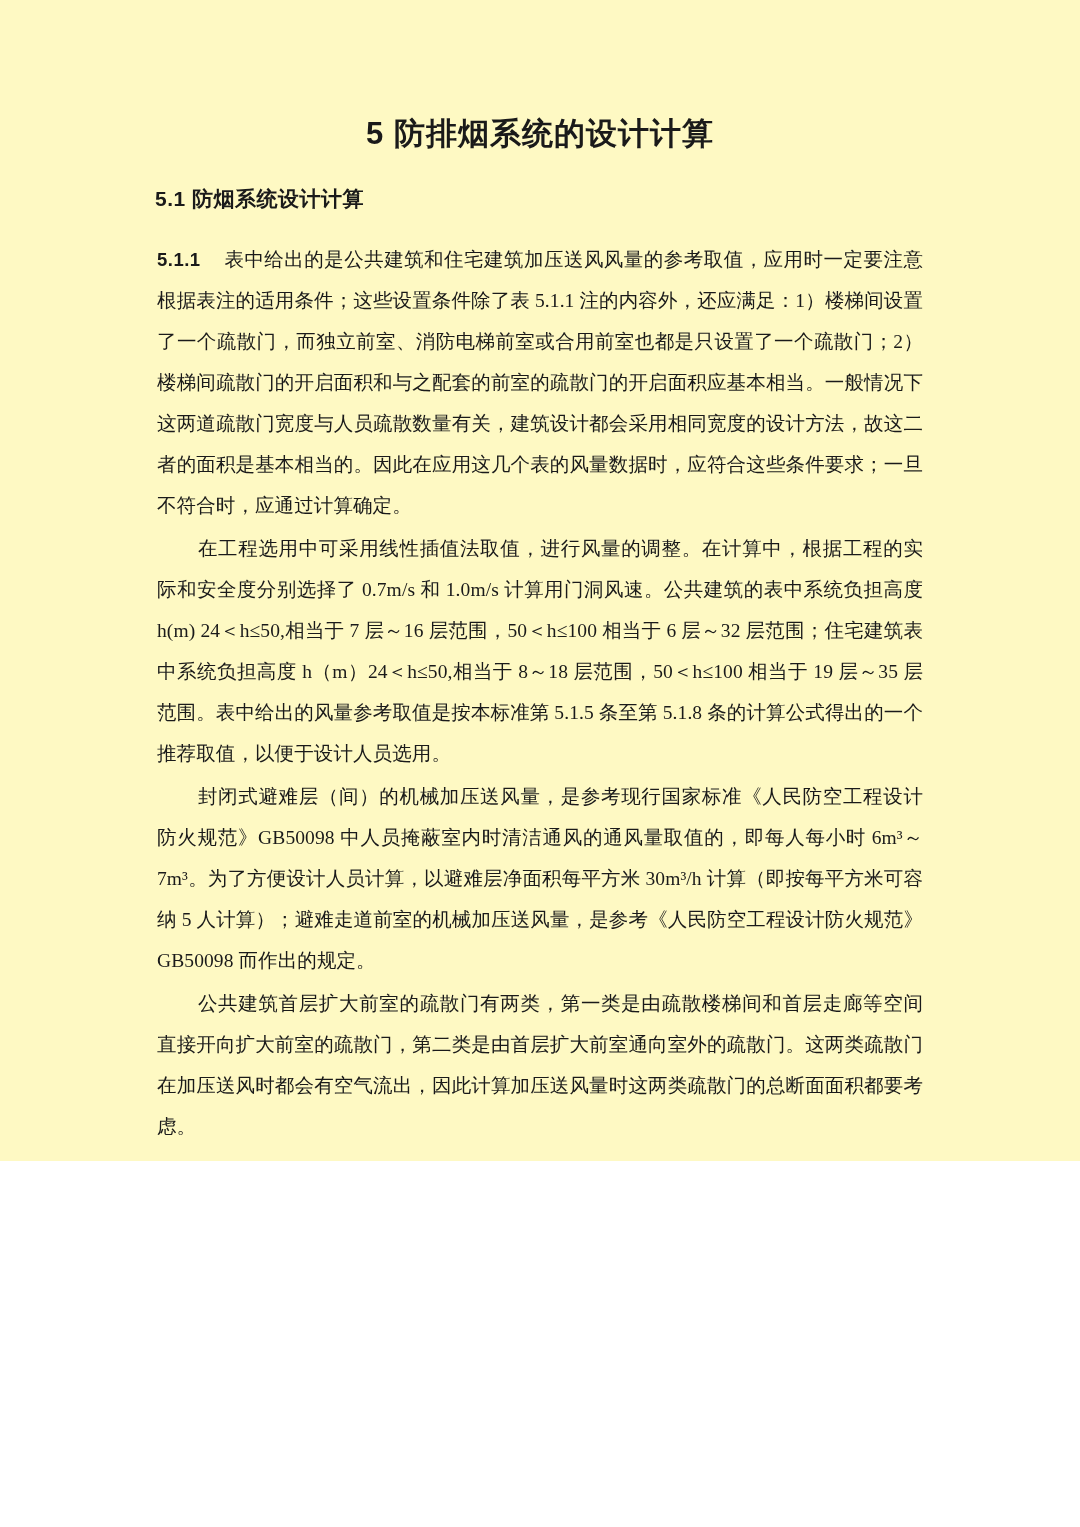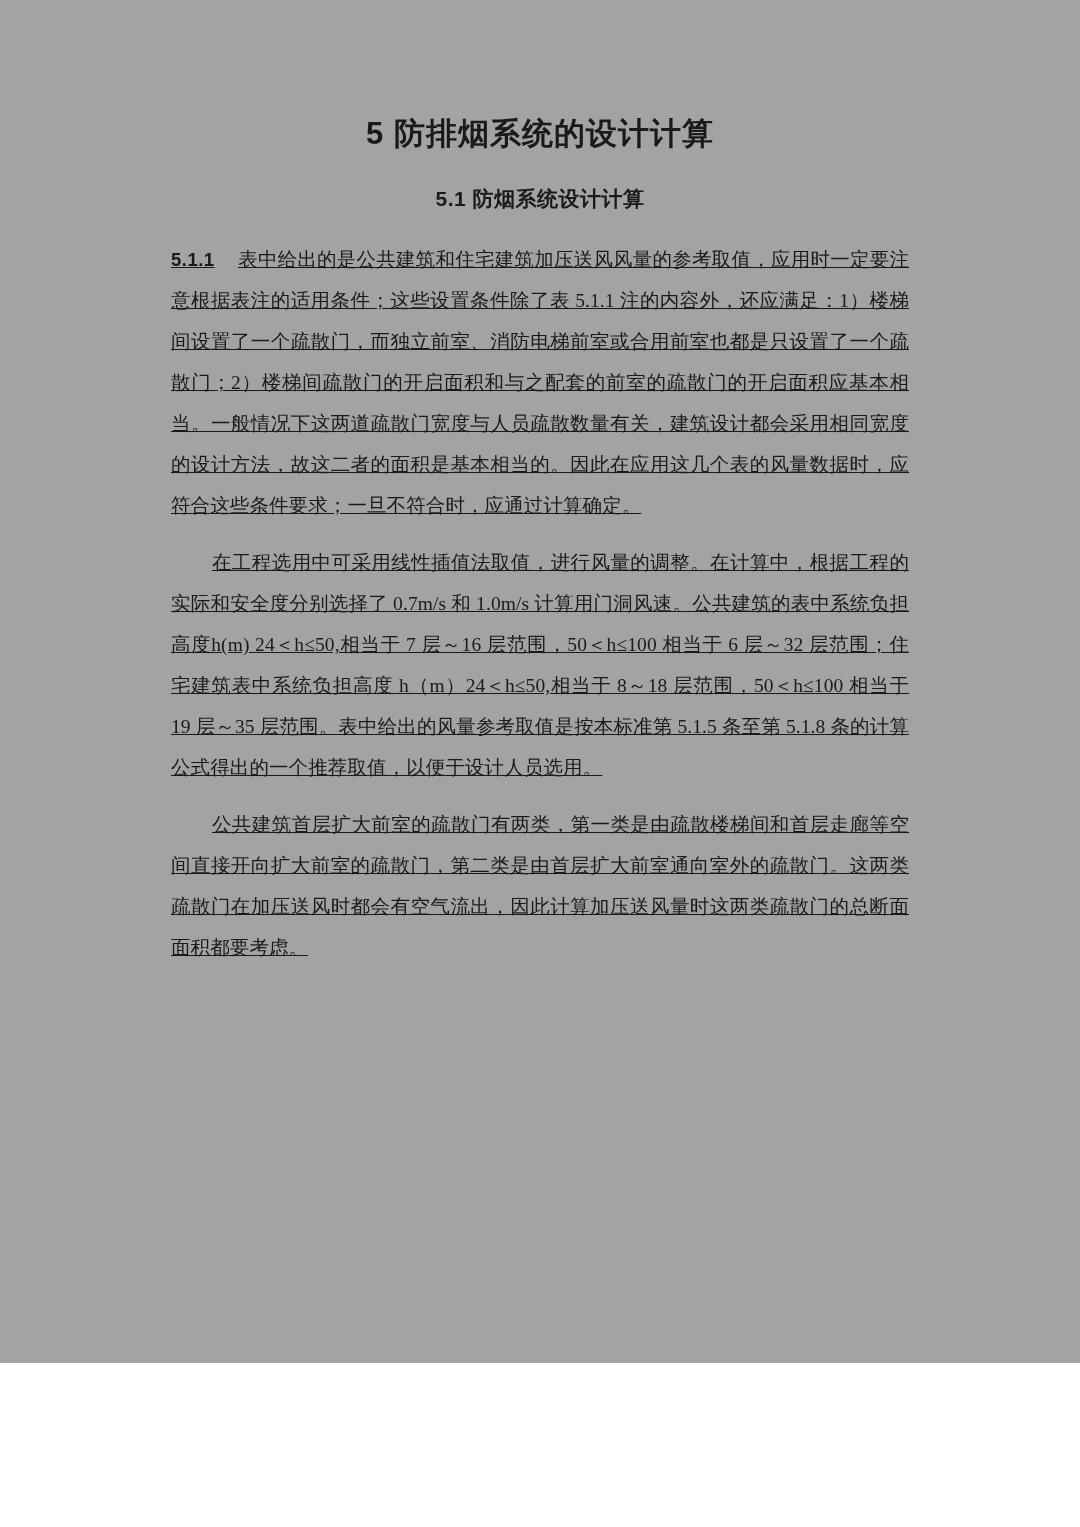--- a/index.html
+++ b/index.html
@@ -7,22 +7,22 @@
     padding: 0;
     background: #ffffff;
   }
   body {
     font-family: "Liberation Serif", "DejaVu Serif", serif;
     color: #1a1a1a;
   }
   .page {
     position: relative;
     width: 1080px;
-    height: 1363px;
-    background: #a3a3a3;
+    height: 1161px;
+    background: #fef9c3;
     box-sizing: border-box;
     overflow: hidden;
   }
   .content {
     position: absolute;
     left: 155px;
     top: 112px;
     width: 770px;
   }
   h1.chapter-title {
@@ -31,32 +31,30 @@
     font-size: 31px;
     text-align: center;
     margin: 0 0 0 0;
     letter-spacing: 1px;
     line-height: 1.4;
   }
   h2.section-title {
     font-family: "Liberation Sans", "DejaVu Sans", sans-serif;
     font-weight: bold;
     font-size: 21px;
-    text-align: center;
     margin: 30px 0 0 0;
     letter-spacing: 0.5px;
   }
   p.body-text {
     font-size: 19.5px;
     line-height: 41px;
     text-align: justify;
     text-justify: inter-ideograph;
-    margin: 16px;
+    margin: 2px;
     letter-spacing: 0.1px;
-    text-decoration: underline;
   }
   p.first-para {
     margin-top: 26px;
   }
   p.indent {
     text-indent: 2.1em;
   }
   .clause-num {
     font-family: "Liberation Sans", "DejaVu Sans", sans-serif;
     font-weight: bold;
@@ -85,19 +83,20 @@
     <h1 class="chapter-title">5  防排烟系统的设计计算</h1>
 
     <h2 class="section-title">5.1  防烟系统设计计算</h2>
 
     <p class="body-text first-para"><span class="clause-num">5.1.1</span><span class="clause-gap"></span><span>表中给出的是公共建筑和住宅建筑加压送风风量的参考取值，应用时一定要注意根据表注的适用条件；这些设置条件除了表 5.1.1 注的内容外，还应满足：1）楼梯间设置了一个疏散门，而独立前室、消防电梯前室或合用前室也都是只设置了一个疏散门；2）楼梯间疏散门的开启面积和与之配套的前室的疏散门的开启面积应基本相当。一般情况下这两道疏散门宽度与人员疏散数量有关，建筑设计都会采用相同宽度的设计方法，故这二者的面积是基本相当的。因此在应用这几个表的风量数据时，应符合这些条件要求；一旦不符合时，应通过计算确定。</span></p>
 
 
     <p class="body-text indent">在工程选用中可采用线性插值法取值，进行风量的调整。在计算中，根据工程的实际和安全度分别选择了 0.7m/s 和 1.0m/s 计算用门洞风速。公共建筑的表中系统负担高度h(m) 24＜h≤50,相当于 7 层～16 层范围，50＜h≤100 相当于 6 层～32 层范围；住宅建筑表中系统负担高度 h（m）24＜h≤50,相当于 8～18 层范围，50＜h≤100 相当于 19 层～35 层范围。表中给出的风量参考取值是按本标准第 5.1.5 条至第 5.1.8 条的计算公式得出的一个推荐取值，以便于设计人员选用。</p>
 
 
+    <p class="body-text indent">封闭式避难层（间）的机械加压送风量，是参考现行国家标准《人民防空工程设计防火规范》GB50098 中人员掩蔽室内时清洁通风的通风量取值的，即每人每小时 6m³～7m³。为了方便设计人员计算，以避难层净面积每平方米 30m³/h 计算（即按每平方米可容纳 5 人计算）；避难走道前室的机械加压送风量，是参考《人民防空工程设计防火规范》GB50098 而作出的规定。</p>
 
     <p class="body-text indent">公共建筑首层扩大前室的疏散门有两类，第一类是由疏散楼梯间和首层走廊等空间直接开向扩大前室的疏散门，第二类是由首层扩大前室通向室外的疏散门。这两类疏散门在加压送风时都会有空气流出，因此计算加压送风量时这两类疏散门的总断面面积都要考虑。</p>
 
   </div>
 
   <div class="page-number">54</div>
 </div>
 
 </body></html>

